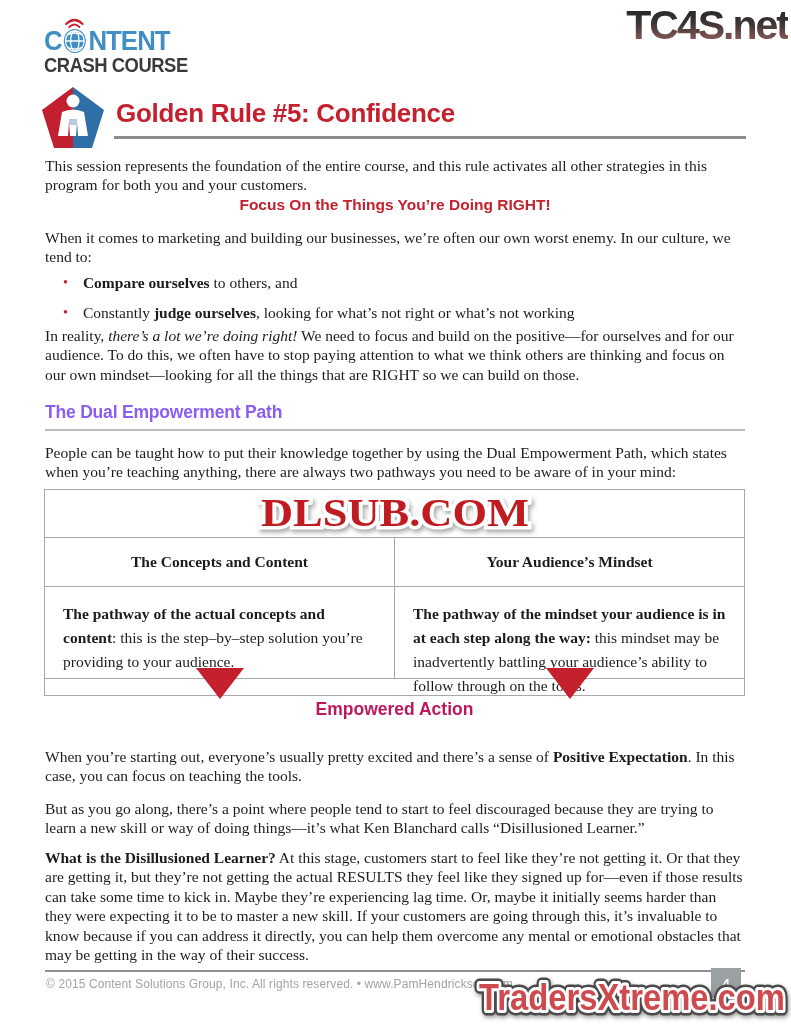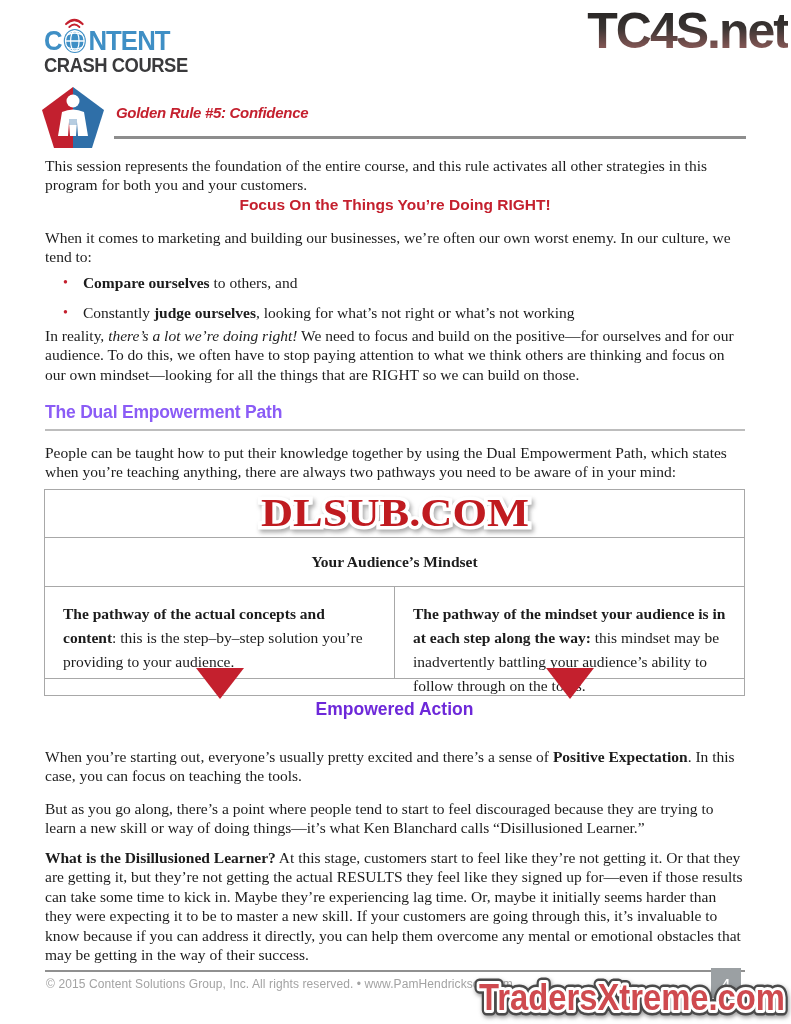--- a/index.html
+++ b/index.html
@@ -11,30 +11,30 @@
   .logo-line1{display:flex;align-items:flex-end;height:30px;
               font-family:"Liberation Sans", sans-serif;font-weight:bold;font-size:28px;
               color:#3f8fc5;letter-spacing:-1px;transform:scaleX(.92);transform-origin:left bottom;}
   .logo-line1 .seg{display:inline-block;line-height:26px;}
   .logo-globe{width:27px;height:40px;margin:0 1px -1px 1px;}
   .logo-line2{font-family:"Liberation Sans", sans-serif;font-weight:bold;font-size:20px;
               color:#3a3a3c;letter-spacing:-.5px;transform:scaleX(.92);transform-origin:left top;
               line-height:22px;}
 
   .wm-top{position:absolute;top:2px;right:3px;
-          font-family:"Liberation Sans", sans-serif;font-weight:bold;font-size:50px;letter-spacing:-2px;
+          font-family:"Liberation Sans", sans-serif;font-weight:bold;font-size:41px;letter-spacing:-2px;
           background:linear-gradient(180deg,#1f1f1f 0%,#3a3432 45%,#8a5a58 82%,#b99693 100%);
           -webkit-background-clip:text;background-clip:text;color:transparent;}
 
   
   .title-row{position:absolute;left:40px;top:86px;width:706px;display:flex;}
   .pent-icon{width:66px;height:64px;flex:0 0 66px;}
   .title-wrap{flex:1;margin-left:8px;height:50px;border-bottom:3px solid #8d8d8d;}
   .h1{margin:14px 0 0 2px;font-family:"Liberation Sans", sans-serif;font-weight:bold;
-      font-size:15px;color:#c4202e;letter-spacing:-.3px;line-height:26px;font-style:italic;}
+      font-size:26px;color:#c4202e;letter-spacing:-.3px;line-height:26px;}
 
   
   .p{position:absolute;left:45px;width:700px;margin:0;font-size:15.5px;line-height:19.4px;}
   .center-red{position:absolute;left:45px;width:700px;margin:0;text-align:center;
               font-family:"Liberation Sans", sans-serif;font-weight:bold;font-size:15.5px;color:#c4202e;}
   .bullet{position:absolute;left:63px;width:660px;display:flex;font-size:15.5px;line-height:19.4px;}
   .bullet .dot{color:#c4202e;font-size:14px;margin-right:15px;line-height:19.4px;}
   .sec-head{position:absolute;left:45px;margin:0;font-family:"Liberation Sans", sans-serif;
             font-weight:bold;font-size:17.5px;color:#8b5cf6;letter-spacing:-.2px;}
   .sec-rule{position:absolute;left:45px;width:700px;height:2px;background:#bdbdbd;}
@@ -43,21 +43,21 @@
   .tbl{position:absolute;left:44px;top:489px;width:701px;height:207px;border:1px solid #a8a8a8;
        box-sizing:border-box;background:#fff;}
   .tr1{position:relative;height:47px;border-bottom:1px solid #a8a8a8;}
   .tr2{display:flex;height:48px;border-bottom:1px solid #a8a8a8;}
   .tr3{display:flex;height:91px;border-bottom:1px solid #a8a8a8;}
   .c1{box-sizing:border-box;width:350px;border-right:1px solid #a8a8a8;}
   .c2{box-sizing:border-box;flex:1;}
   .th{display:flex;align-items:center;justify-content:center;font-weight:bold;font-size:15.5px;}
   .td{padding:15px 14px 0 18px;font-size:15.5px;line-height:24px;}
   .tr4{height:52px;display:flex;align-items:center;justify-content:center;}
-  .emp{font-family:"Liberation Sans", sans-serif;font-weight:bold;font-size:17.5px;color:#6d28d9;margin-top:8px;}
+  .emp{font-family:"Liberation Sans", sans-serif;font-weight:bold;font-size:17.5px;color:#be185d;margin-top:8px;}
   .tri{position:absolute;width:0;height:0;border-left:24px solid transparent;
        border-right:24px solid transparent;border-top:31px solid #c4202e;z-index:2;}
   .tri.left{left:151px;top:178px;}
   .tri.right{left:501px;top:178px;}
   .wm-mid{position:absolute;left:50%;top:50%;transform:translate(-50%,-52%);z-index:3;
           filter:drop-shadow(2px 3px 2px rgba(70,70,70,.45));}
 
   
   .foot-rule{position:absolute;left:45px;top:970px;width:700px;height:2px;background:#909090;}
   .copyright{position:absolute;left:46px;top:977px;font-family:"Liberation Sans", sans-serif;
@@ -131,20 +131,21 @@
 
   <p class="p" style="top:443px">People can be taught how to put their knowledge together by using the Dual Empowerment Path, which states when you’re teaching anything, there are always two pathways you need to be aware of in your mind:</p>
 
   <div class="tbl">
     <div class="tr1">
       <svg class="wm-mid" width="300" height="58" viewBox="0 0 300 58">
         <text x="150" y="42" text-anchor="middle" textLength="268" lengthAdjust="spacingAndGlyphs" font-family="Liberation Serif, serif" font-weight="bold" font-size="40" fill="#c01b20" stroke="#ffffff" stroke-width="7" paint-order="stroke">DLSUB.COM</text>
       </svg>
     </div>
     <div class="tr2">
+      <div class="c1 th">The Concepts and Content</div>
       <div class="c2 th">Your Audience’s Mindset</div>
     </div>
     <div class="tr3">
       <div class="c1 td"><span class="b">The pathway of the actual concepts and content</span><span>: this is the step–by–step solution you’re providing to your audience.</span></div>
       <div class="c2 td"><span class="b">The pathway of the mindset your audience is in at each step along the way:</span><span> this mindset may be inadvertently battling your audience’s ability to follow through on the tools.</span></div>
     </div>
     <div class="tr4">
       <span class="emp">Empowered Action</span>
     </div>
     <div class="tri left"></div>

